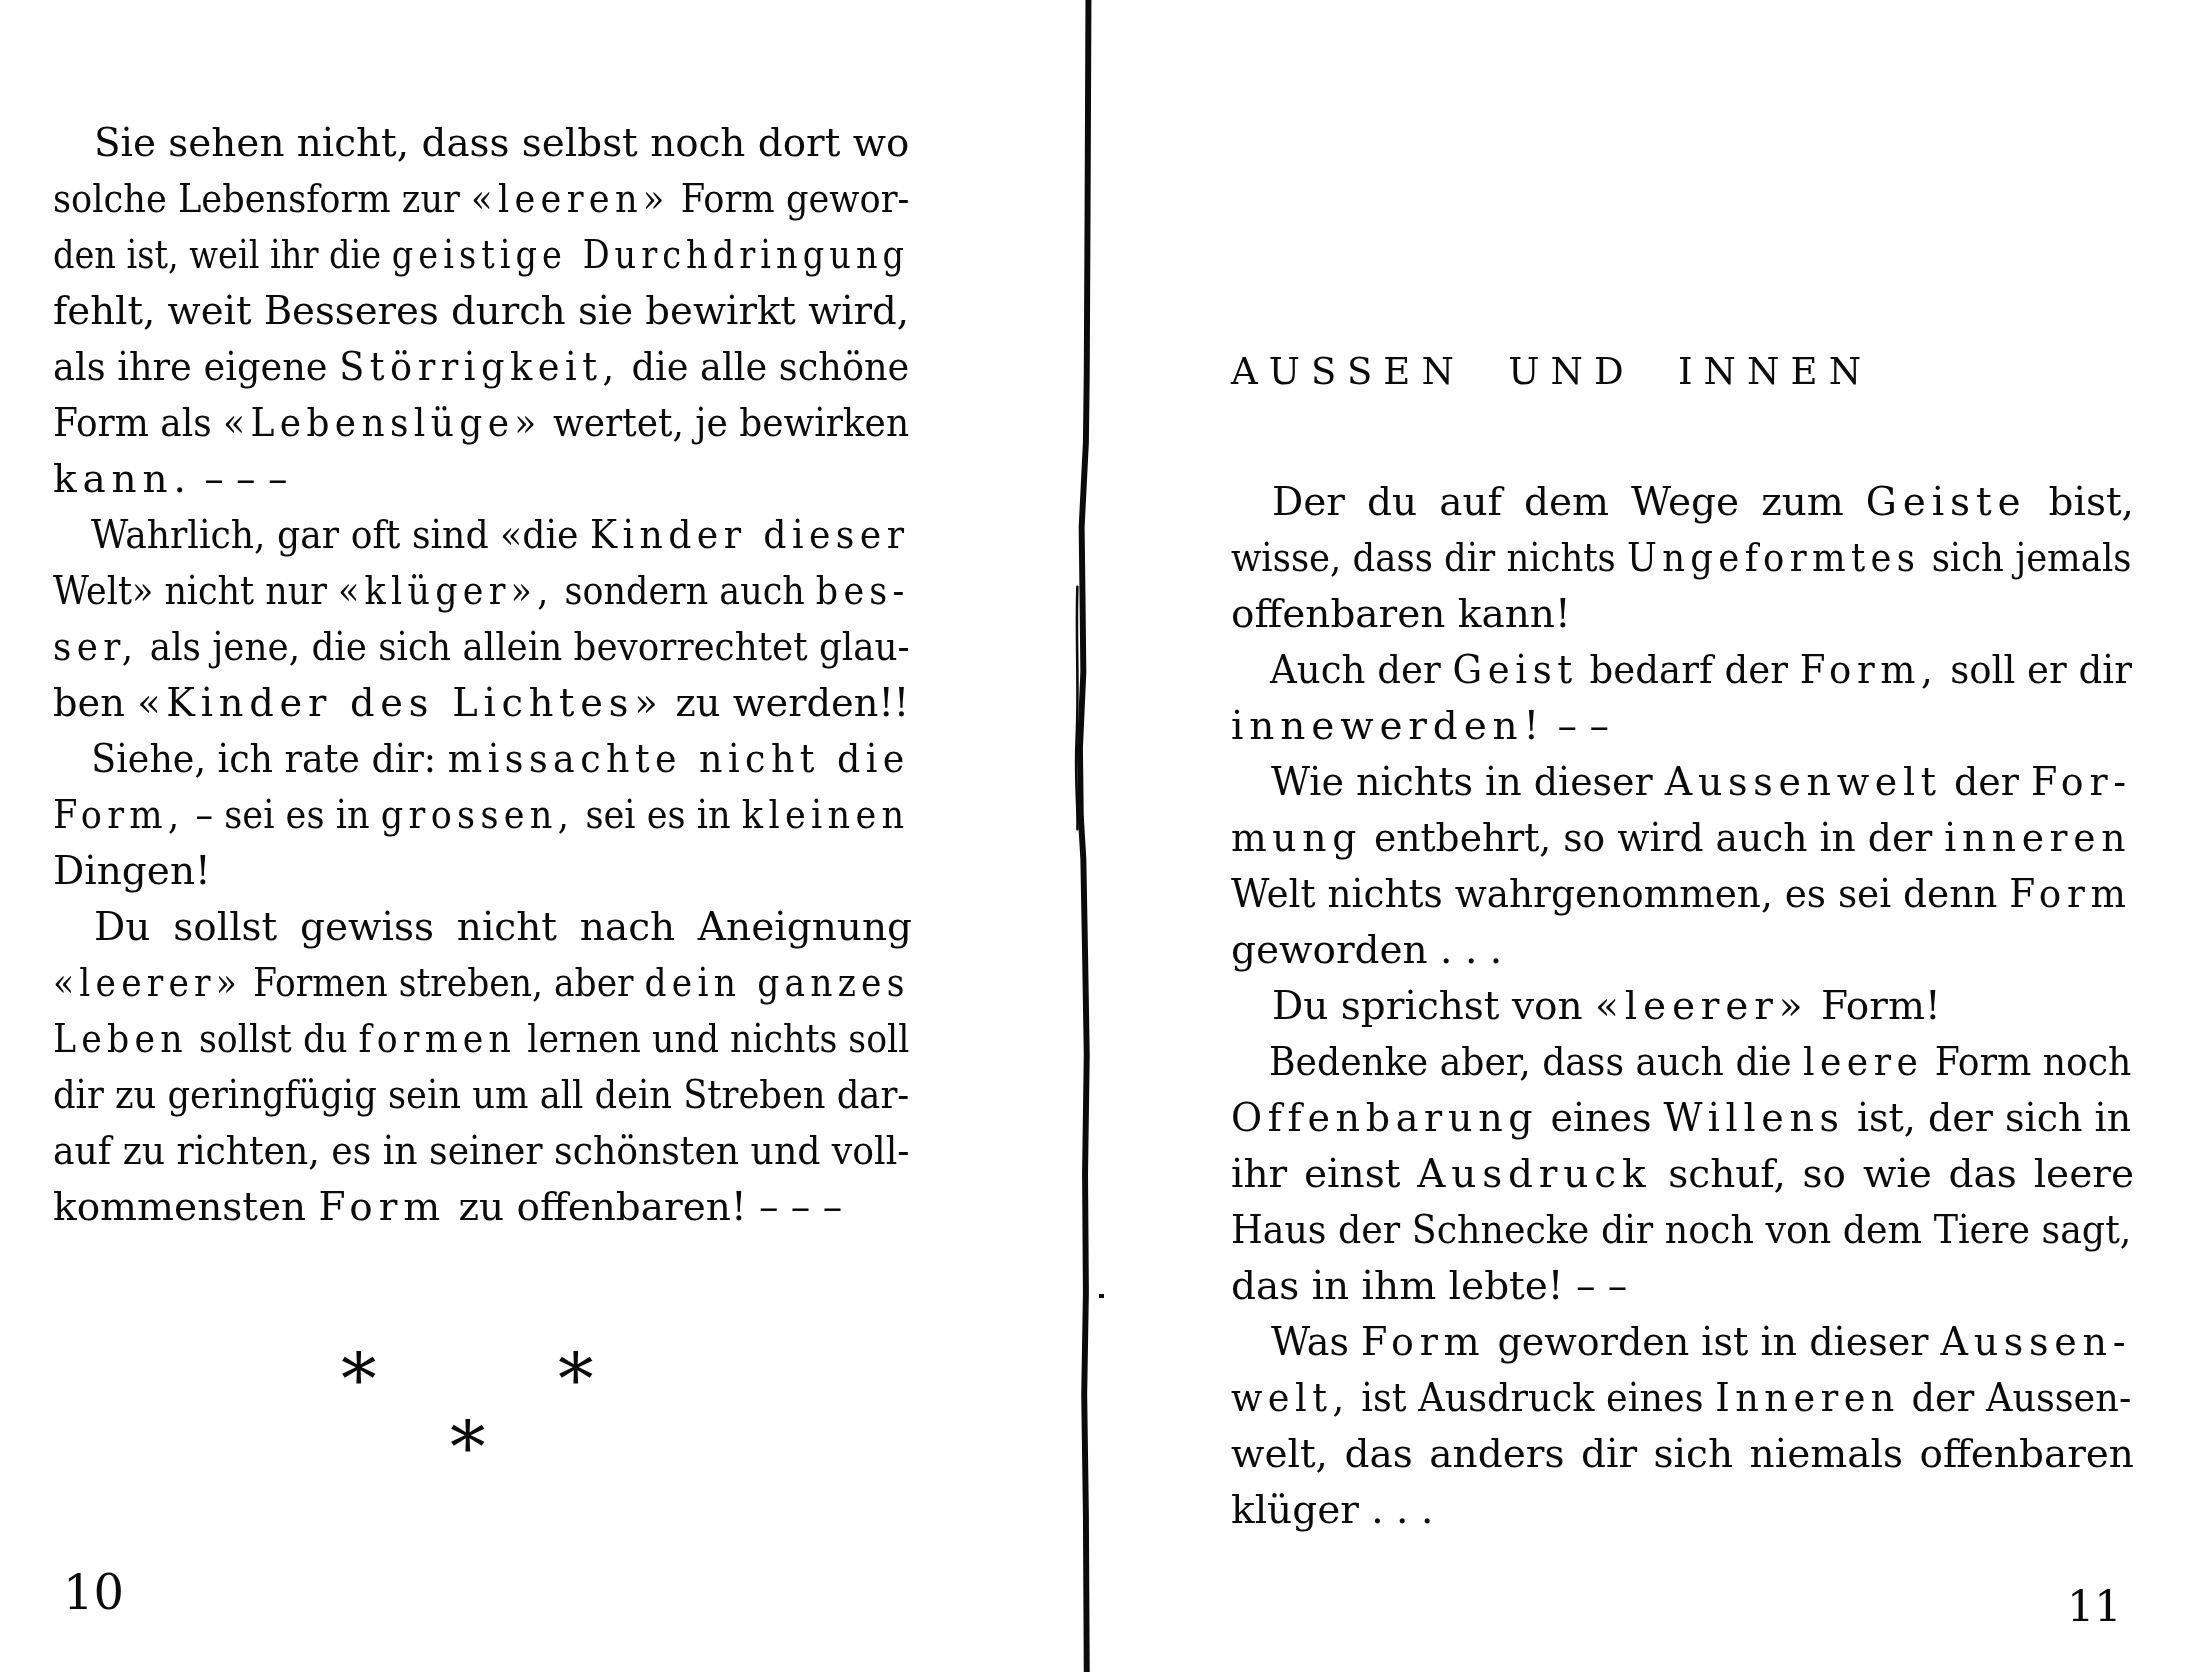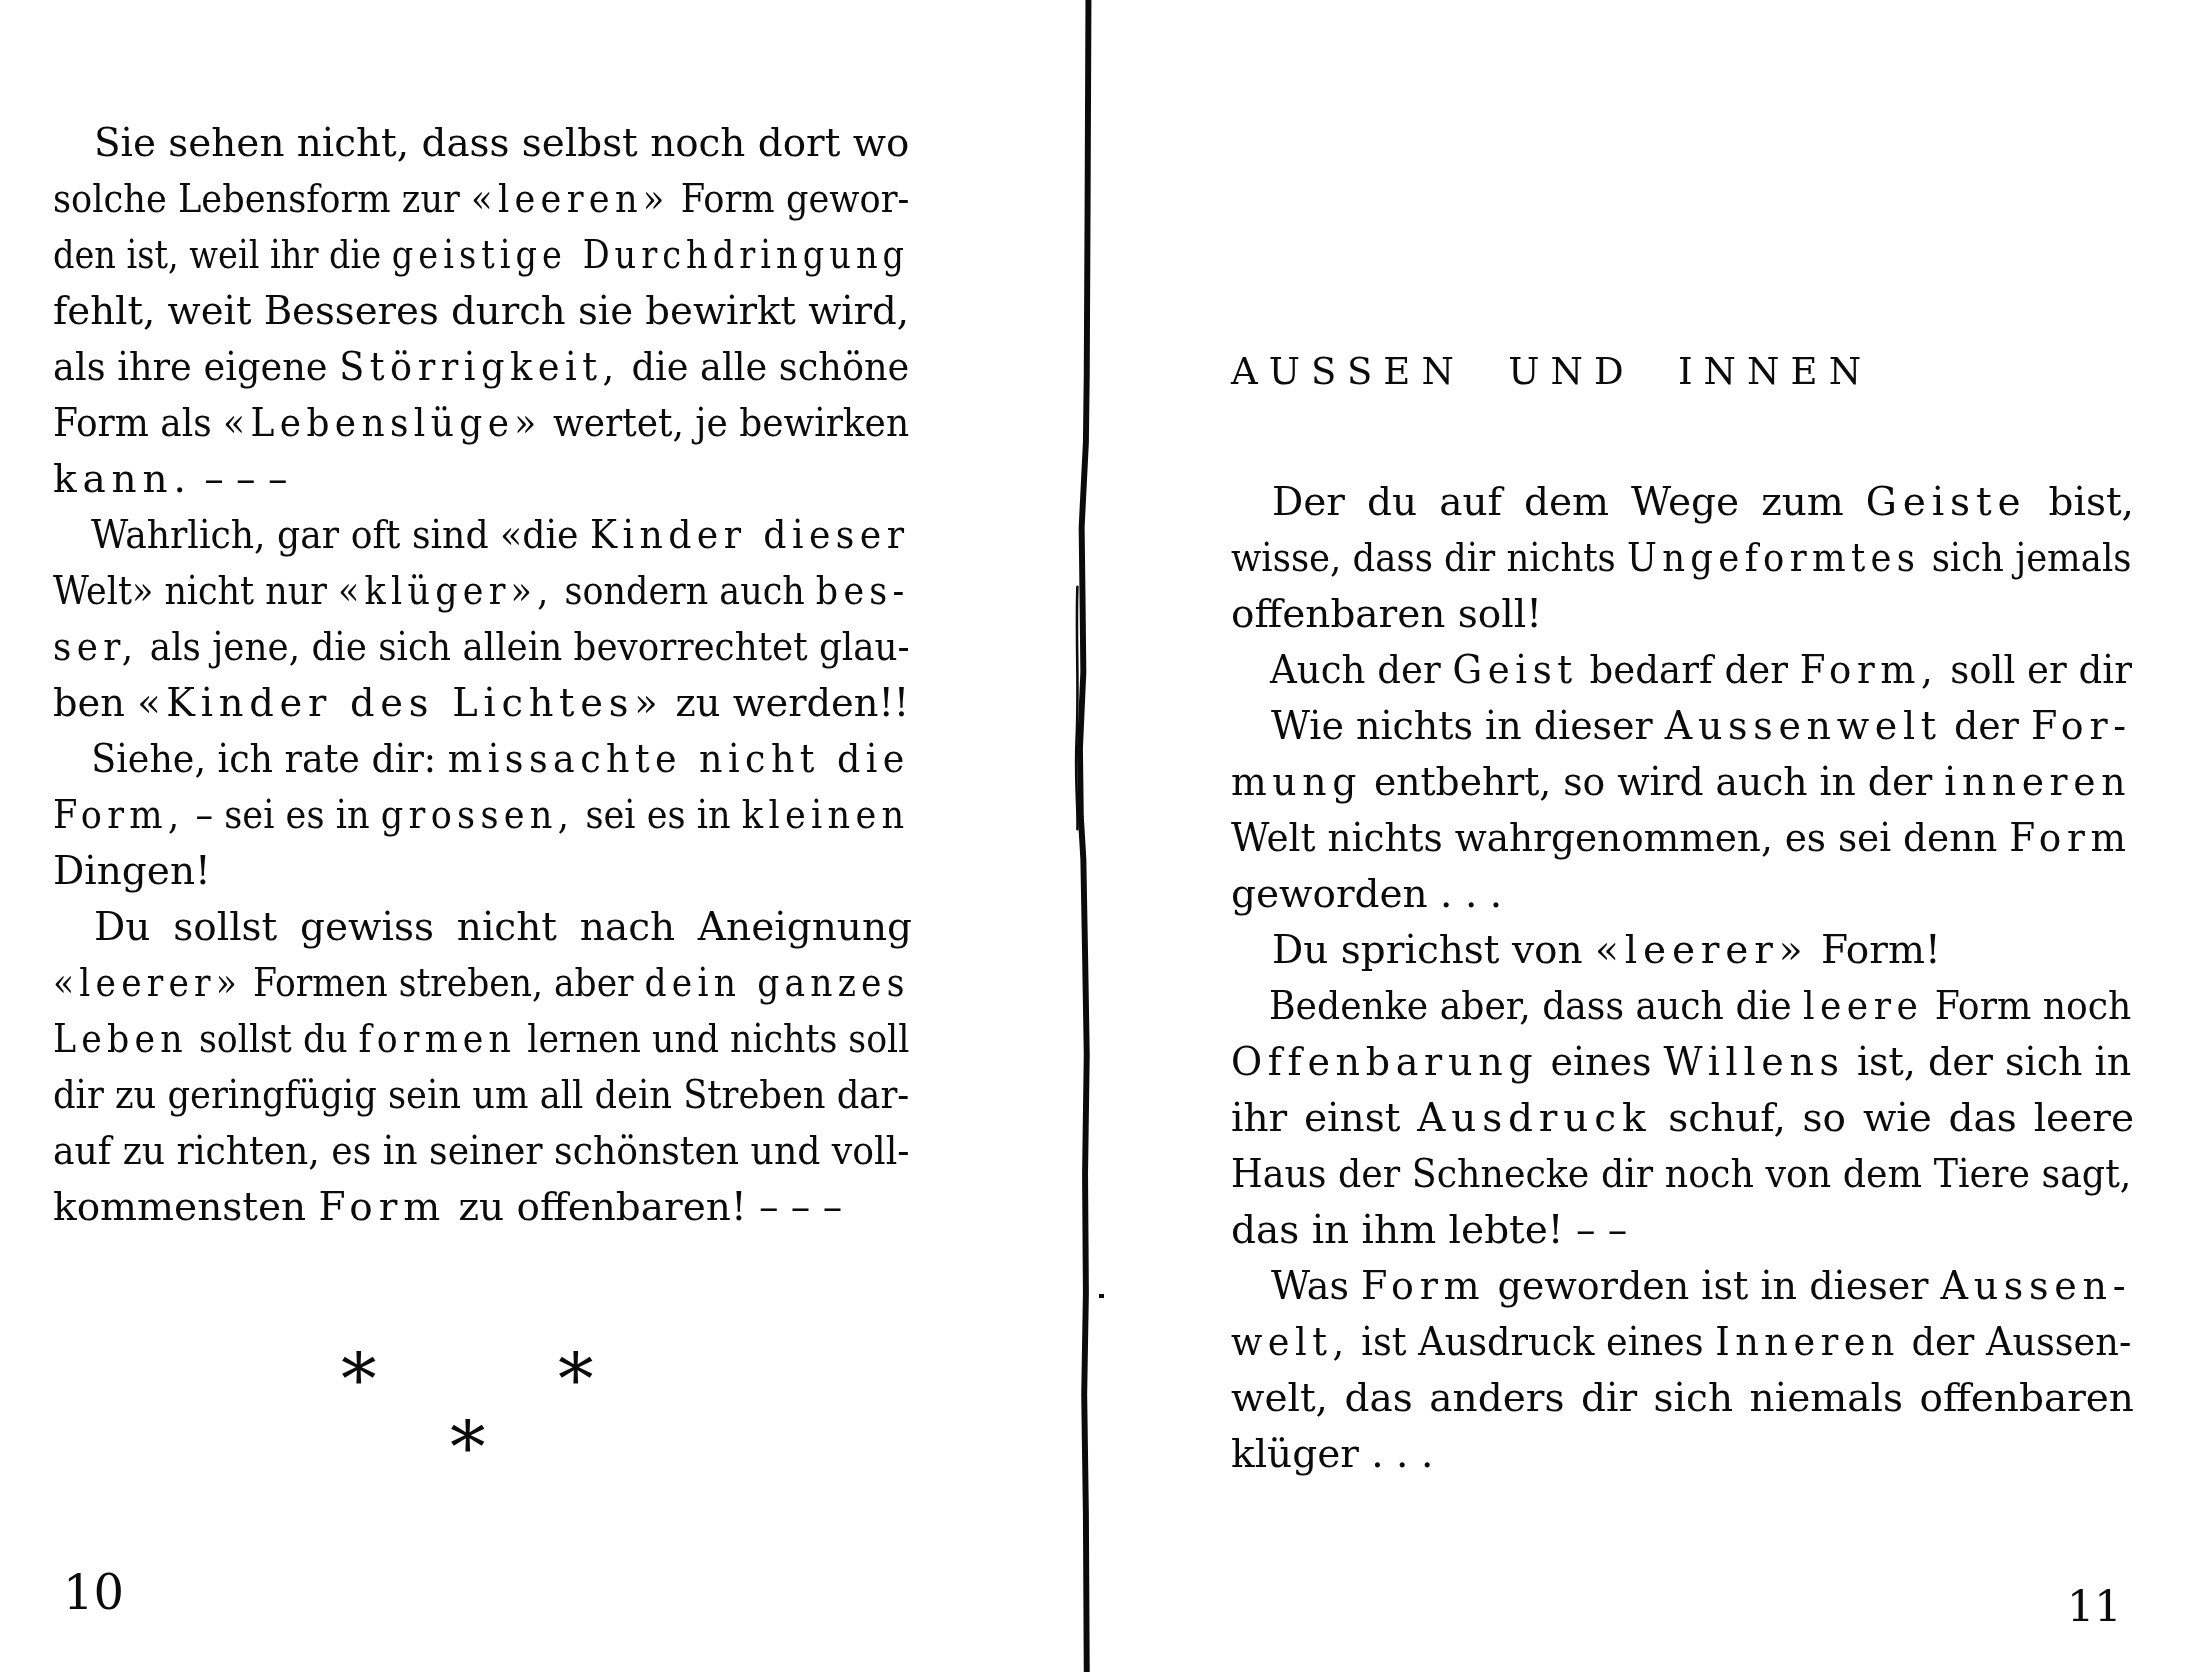--- a/index.html
+++ b/index.html
@@ -78,22 +78,23 @@
     </svg>
   </div>
   <div class="speck"></div>
 
   <section class="page">
     <h1 class="heading">AUSSEN UND INNEN</h1>
 
     <div class="textblock" id="right-text">
         <div class="line indent" style=""><span>Der du auf dem Wege zum </span><span class="sp">Geiste</span><span> bist,</span></div>
         <div class="line" style="white-space: nowrap; transform-origin: left top; transform: scaleX(0.9092);"><span>wisse, dass dir nichts </span><span class="sp">Ungeformtes</span><span> sich jemals</span></div>
-        <div class="line last" style=""><span>offenbaren soll!</span></div>
+        <div class="line last" style=""><span>offenbaren kann!</span></div>
         <div class="line indent" style="white-space: nowrap; transform-origin: left top; transform: scaleX(0.9516);"><span>Auch der </span><span class="sp">Geist</span><span> bedarf der </span><span class="sp">Form,</span><span> soll er dir</span></div>
+        <div class="line last" style=""><span class="sp">innewerden!</span><span> – –</span></div>
         <div class="line indent" style="white-space: nowrap; transform-origin: left top; transform: scaleX(0.9734);"><span>Wie nichts in dieser </span><span class="sp">Aussenwelt</span><span> der </span><span class="sp">For-</span></div>
         <div class="line" style="white-space: nowrap; transform-origin: left top; transform: scaleX(0.9655);"><span class="sp">mung</span><span> entbehrt, so wird auch in der </span><span class="sp">inneren</span></div>
         <div class="line" style="white-space: nowrap; transform-origin: left top; transform: scaleX(0.9593);"><span>Welt nichts wahrgenommen, es sei denn </span><span class="sp">Form</span></div>
         <div class="line last" style=""><span>geworden . . .</span></div>
         <div class="line indent last" style=""><span>Du sprichst von </span><span class="sp">«leerer»</span><span> Form!</span></div>
         <div class="line indent" style="white-space: nowrap; transform-origin: left top; transform: scaleX(0.9275);"><span>Bedenke aber, dass auch die </span><span class="sp">leere</span><span> Form noch</span></div>
         <div class="line" style="white-space: nowrap; transform-origin: left top; transform: scaleX(0.9743);"><span class="sp">Offenbarung</span><span> eines </span><span class="sp">Willens</span><span> ist, der sich in</span></div>
         <div class="line" style=""><span>ihr einst </span><span class="sp">Ausdruck</span><span> schuf, so wie das leere</span></div>
         <div class="line" style="white-space: nowrap; transform-origin: left top; transform: scaleX(0.9324);"><span>Haus der Schnecke dir noch von dem Tiere sagt,</span></div>
         <div class="line last" style=""><span>das in ihm lebte! – –</span></div>

